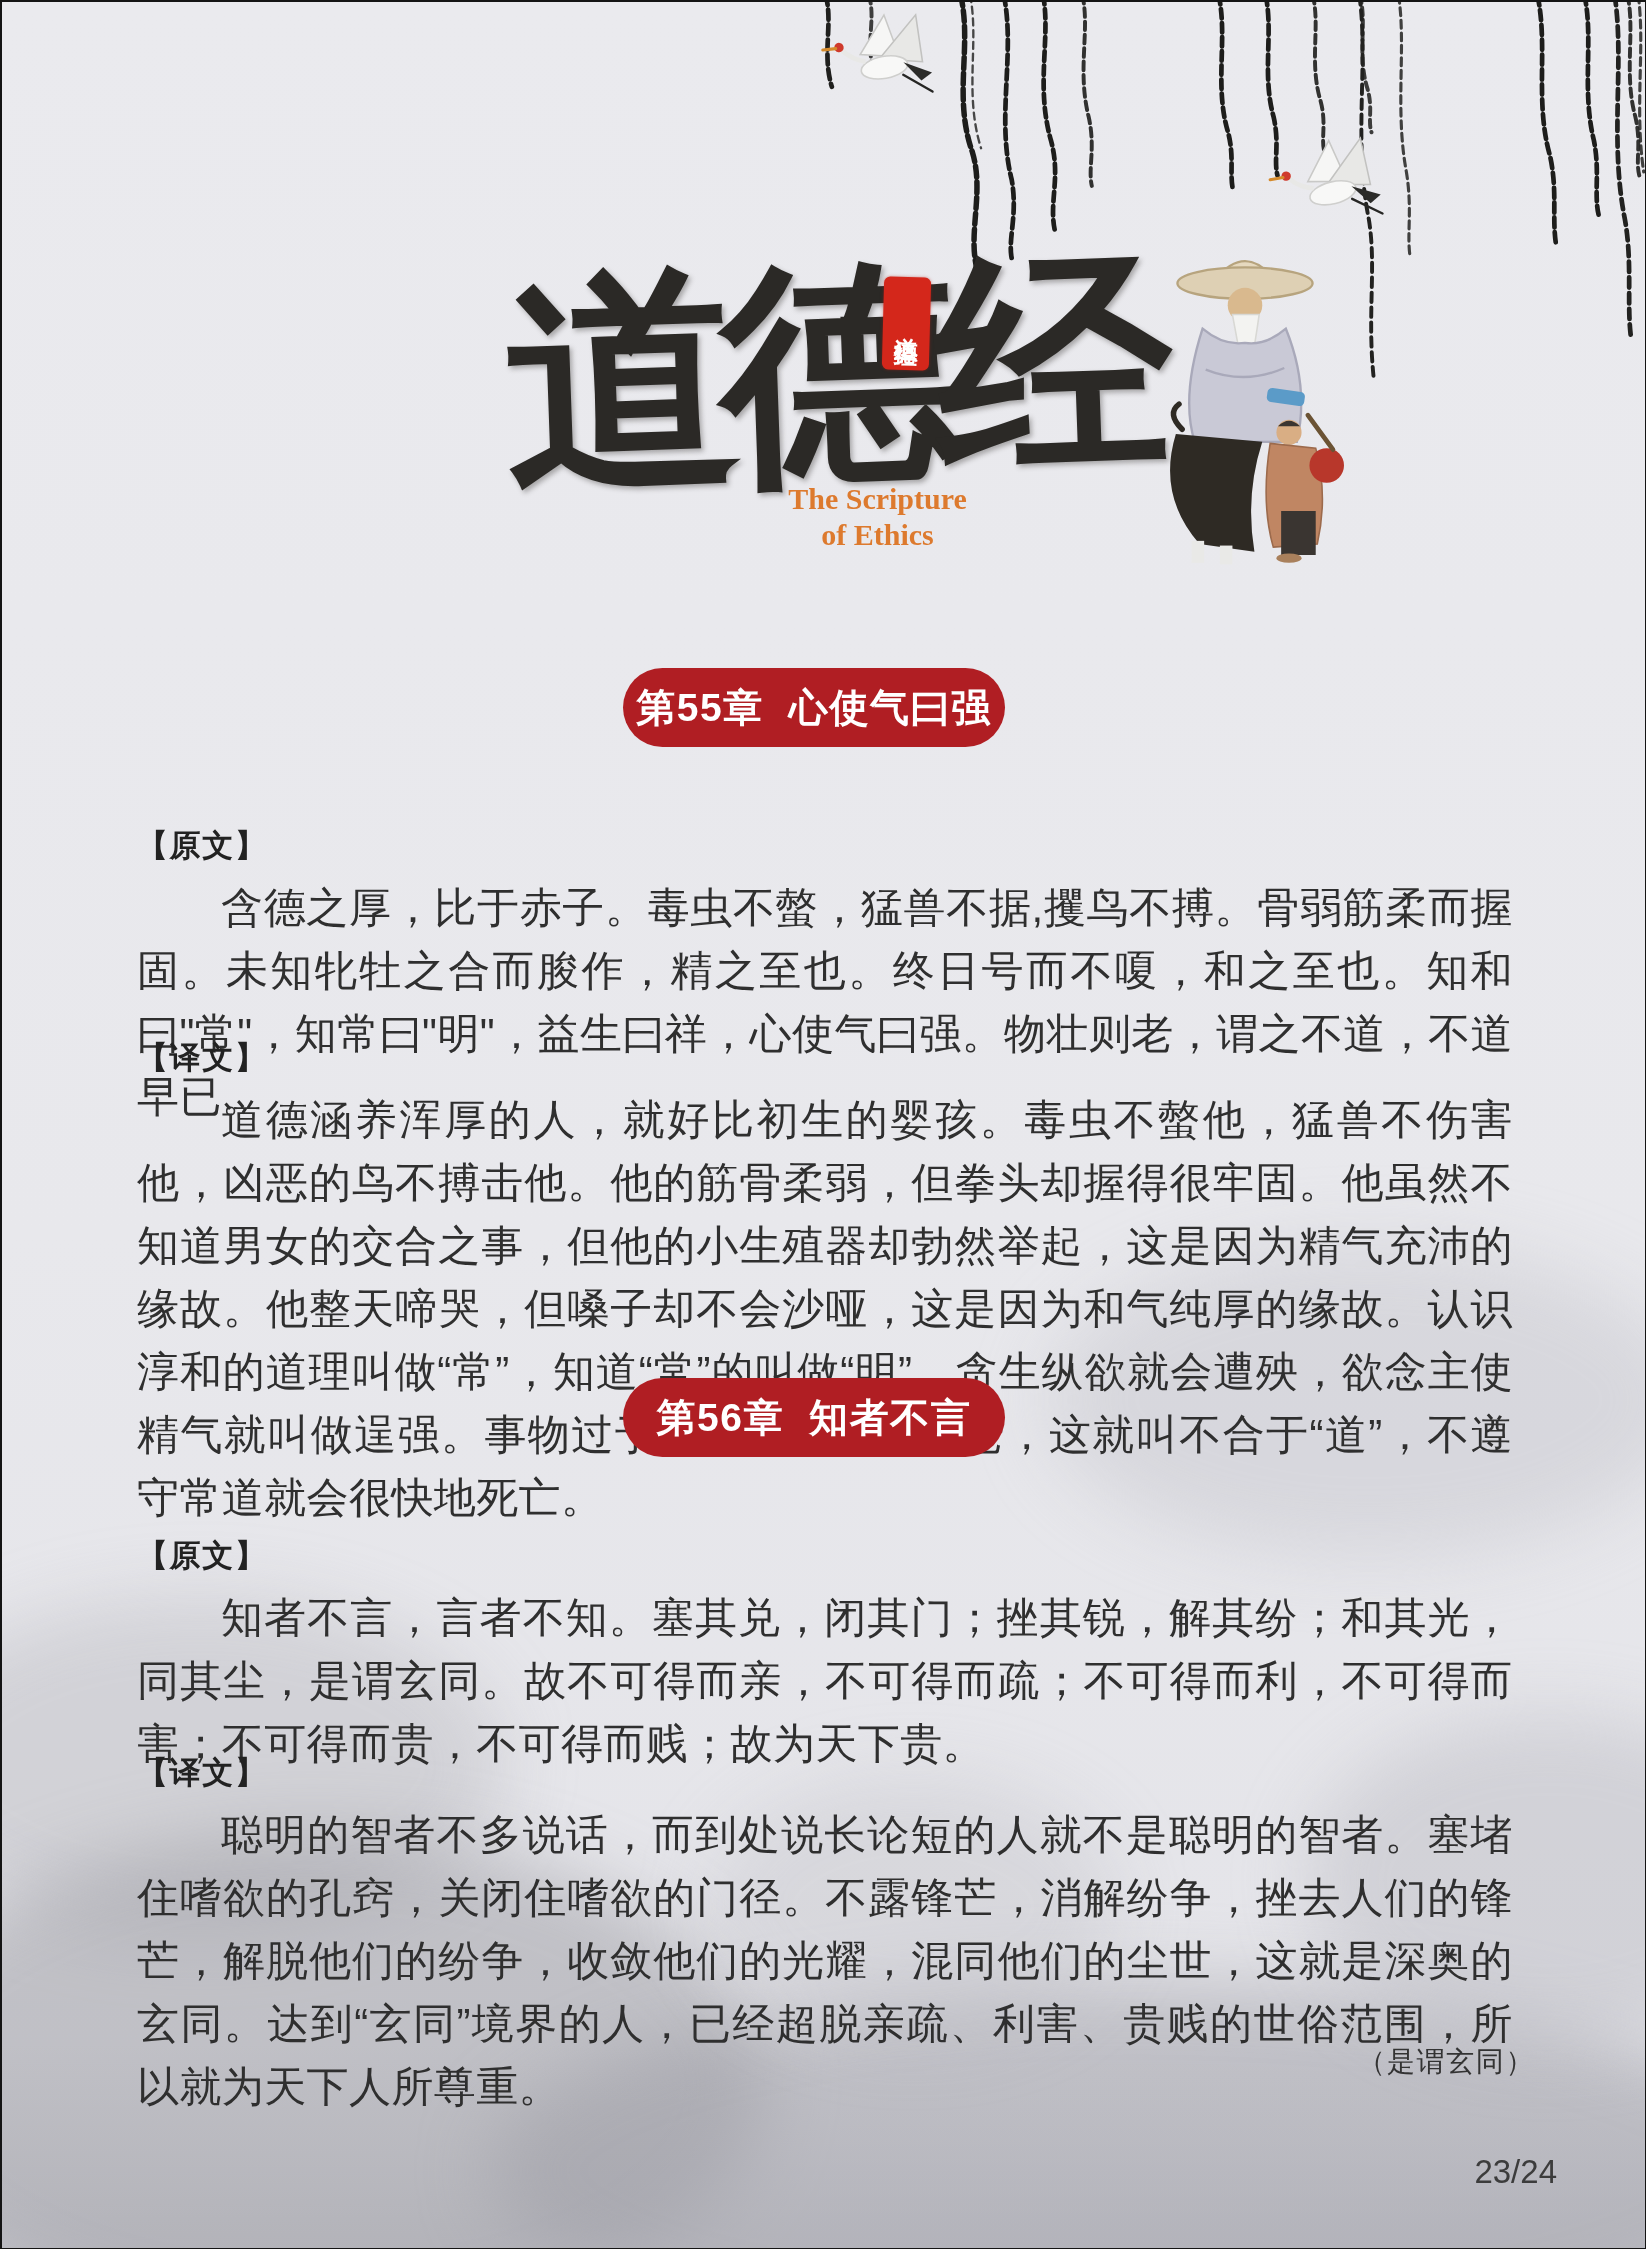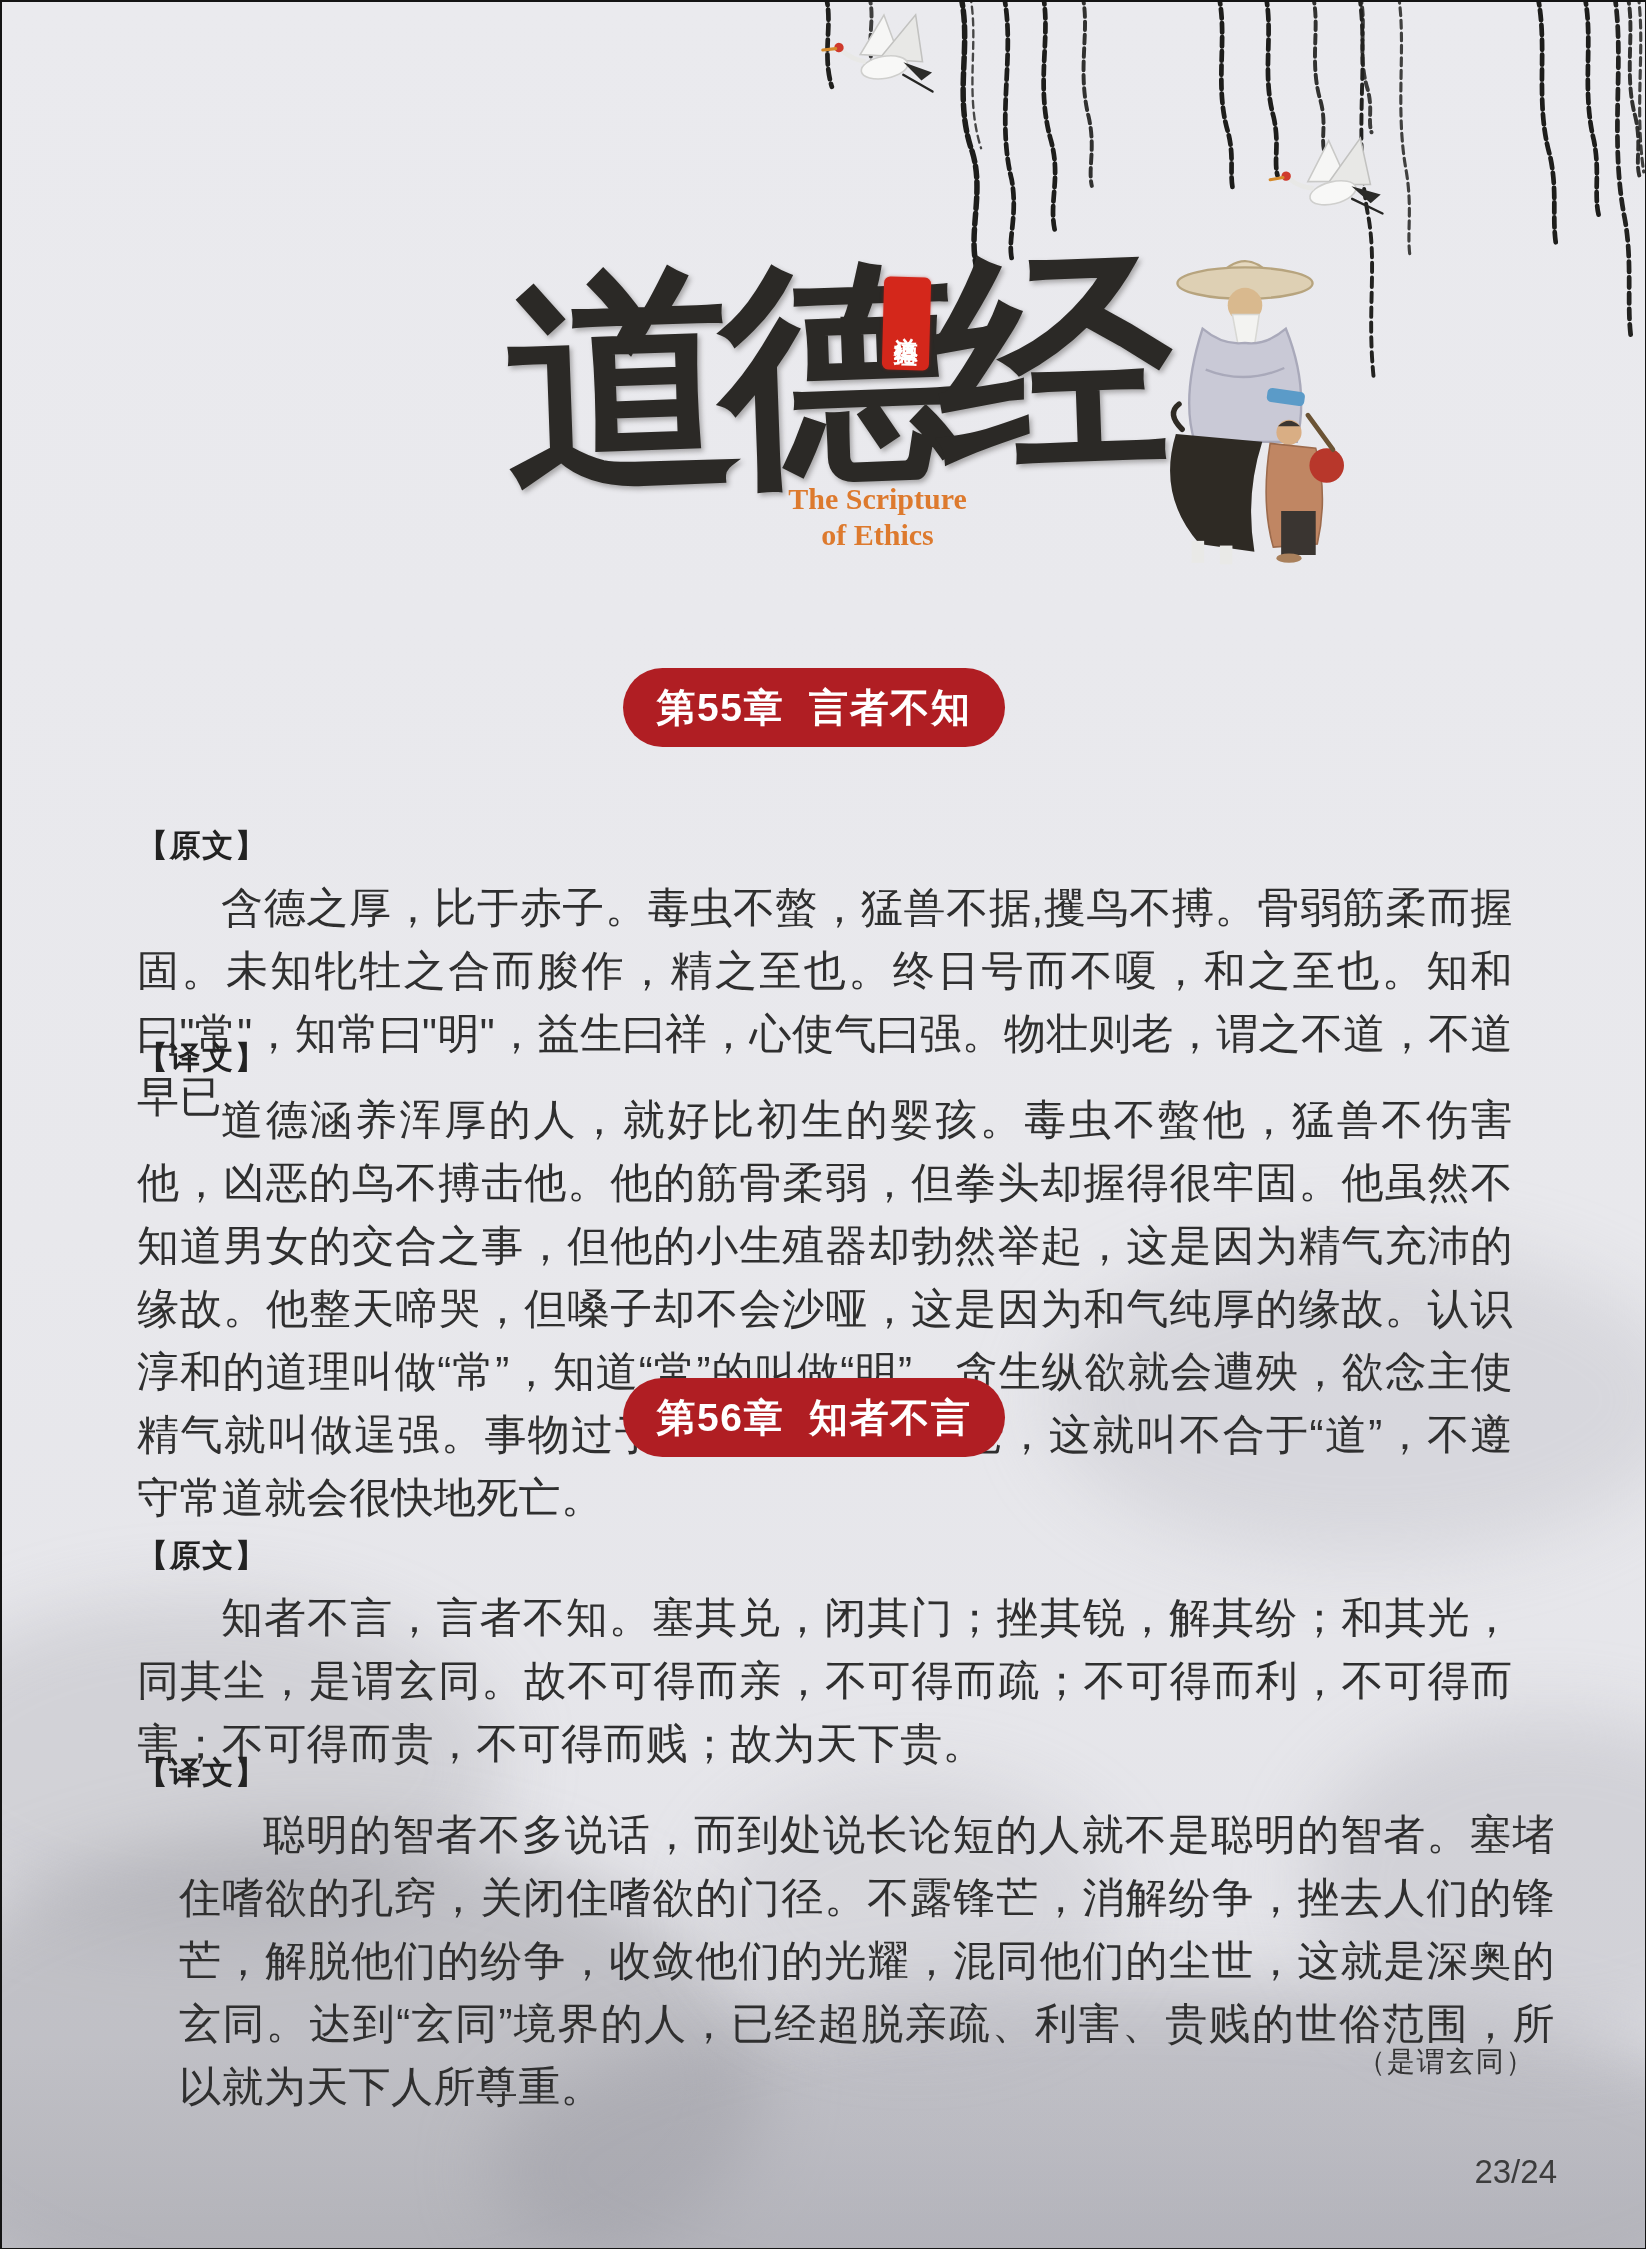--- a/index.html
+++ b/index.html
@@ -66,21 +66,21 @@
     font-size:31px;color:#222;letter-spacing:1.6px;
   }
   .para{
     position:absolute;left:135px;width:1376px;margin:0;
     font-size:42px;line-height:63px;letter-spacing:0.4px;color:var(--text-dark);
     text-indent:2em;text-align:justify;
   }
   .lab-55-orig{top:823px;} .par-55-orig{top:874px;}
   .lab-55-tran{top:1035px;} .par-55-tran{top:1086px;}
   .lab-56-orig{top:1533px;} .par-56-orig{top:1584px;}
-  .lab-56-tran{top:1750px;} .par-56-tran{top:1801px;margin-left:42px;}
+  .lab-56-tran{top:1750px;} .par-56-tran{top:1801px;}
   
   .continued{position:absolute;right:110px;top:2041px;font-size:28px;color:#333;letter-spacing:1.6px;}
   .pagenum{position:absolute;right:88px;top:2151px;font-size:33px;color:#3c3c3c;}
 </style>
 </head>
 <body>
 
 <div id="page">
 
   <div class="wash wash-a"></div>
@@ -184,21 +184,21 @@
       <circle cx="206" cy="250" r="16" fill="#d9ae84"></circle>
       <path d="M192,242 Q206,228 220,242" fill="#3a3531"></path>
       <path d="M182,264 Q170,340 186,396 L242,392 Q256,330 240,270 Z" fill="#c08663" stroke="#9c6a4c" stroke-width="2"></path>
       <rect x="196" y="350" width="44" height="56" fill="#3a3531"></rect>
       <circle cx="254" cy="292" r="22" fill="#b8372b"></circle>
       <path d="M230,228 L262,272" stroke="#6b5334" stroke-width="6" stroke-linecap="round"></path>
       <ellipse cx="206" cy="410" rx="16" ry="6" fill="#a9805c"></ellipse>
     </svg>
   </div>
 
-  <div class="banner banner-55">第55章  言者不知</div>
+  <div class="banner banner-55">第55章  心使气曰强</div>
   <div class="sec-label lab-55-orig">【原文】</div>
   <p class="para par-55-orig">含德之厚，比于赤子。毒虫不螫，猛兽不据,攫鸟不搏。骨弱筋柔而握固。未知牝牡之合而朘作，精之至也。终日号而不嗄，和之至也。知和曰"常"，知常曰"明"，益生曰祥，心使气曰强。物壮则老，谓之不道，不道早已。</p>
   <div class="sec-label lab-55-tran">【译文】</div>
   <p class="para par-55-tran">道德涵养浑厚的人，就好比初生的婴孩。毒虫不螫他，猛兽不伤害他，凶恶的鸟不搏击他。他的筋骨柔弱，但拳头却握得很牢固。他虽然不知道男女的交合之事，但他的小生殖器却勃然举起，这是因为精气充沛的缘故。他整天啼哭，但嗓子却不会沙哑，这是因为和气纯厚的缘故。认识淳和的道理叫做“常”，知道“常”的叫做“明”。贪生纵欲就会遭殃，欲念主使精气就叫做逞强。事物过于壮盛了就会变衰老，这就叫不合于“道”，不遵守常道就会很快地死亡。</p>
 
   <div class="banner banner-56">第56章  知者不言</div>
   <div class="sec-label lab-56-orig">【原文】</div>
   <p class="para par-56-orig">知者不言，言者不知。塞其兑，闭其门；挫其锐，解其纷；和其光，同其尘，是谓玄同。故不可得而亲，不可得而疏；不可得而利，不可得而害；不可得而贵，不可得而贱；故为天下贵。</p>
   <div class="sec-label lab-56-tran">【译文】</div>
   <p class="para par-56-tran">聪明的智者不多说话，而到处说长论短的人就不是聪明的智者。塞堵住嗜欲的孔窍，关闭住嗜欲的门径。不露锋芒，消解纷争，挫去人们的锋芒，解脱他们的纷争，收敛他们的光耀，混同他们的尘世，这就是深奥的玄同。达到“玄同”境界的人，已经超脱亲疏、利害、贵贱的世俗范围，所以就为天下人所尊重。</p>

